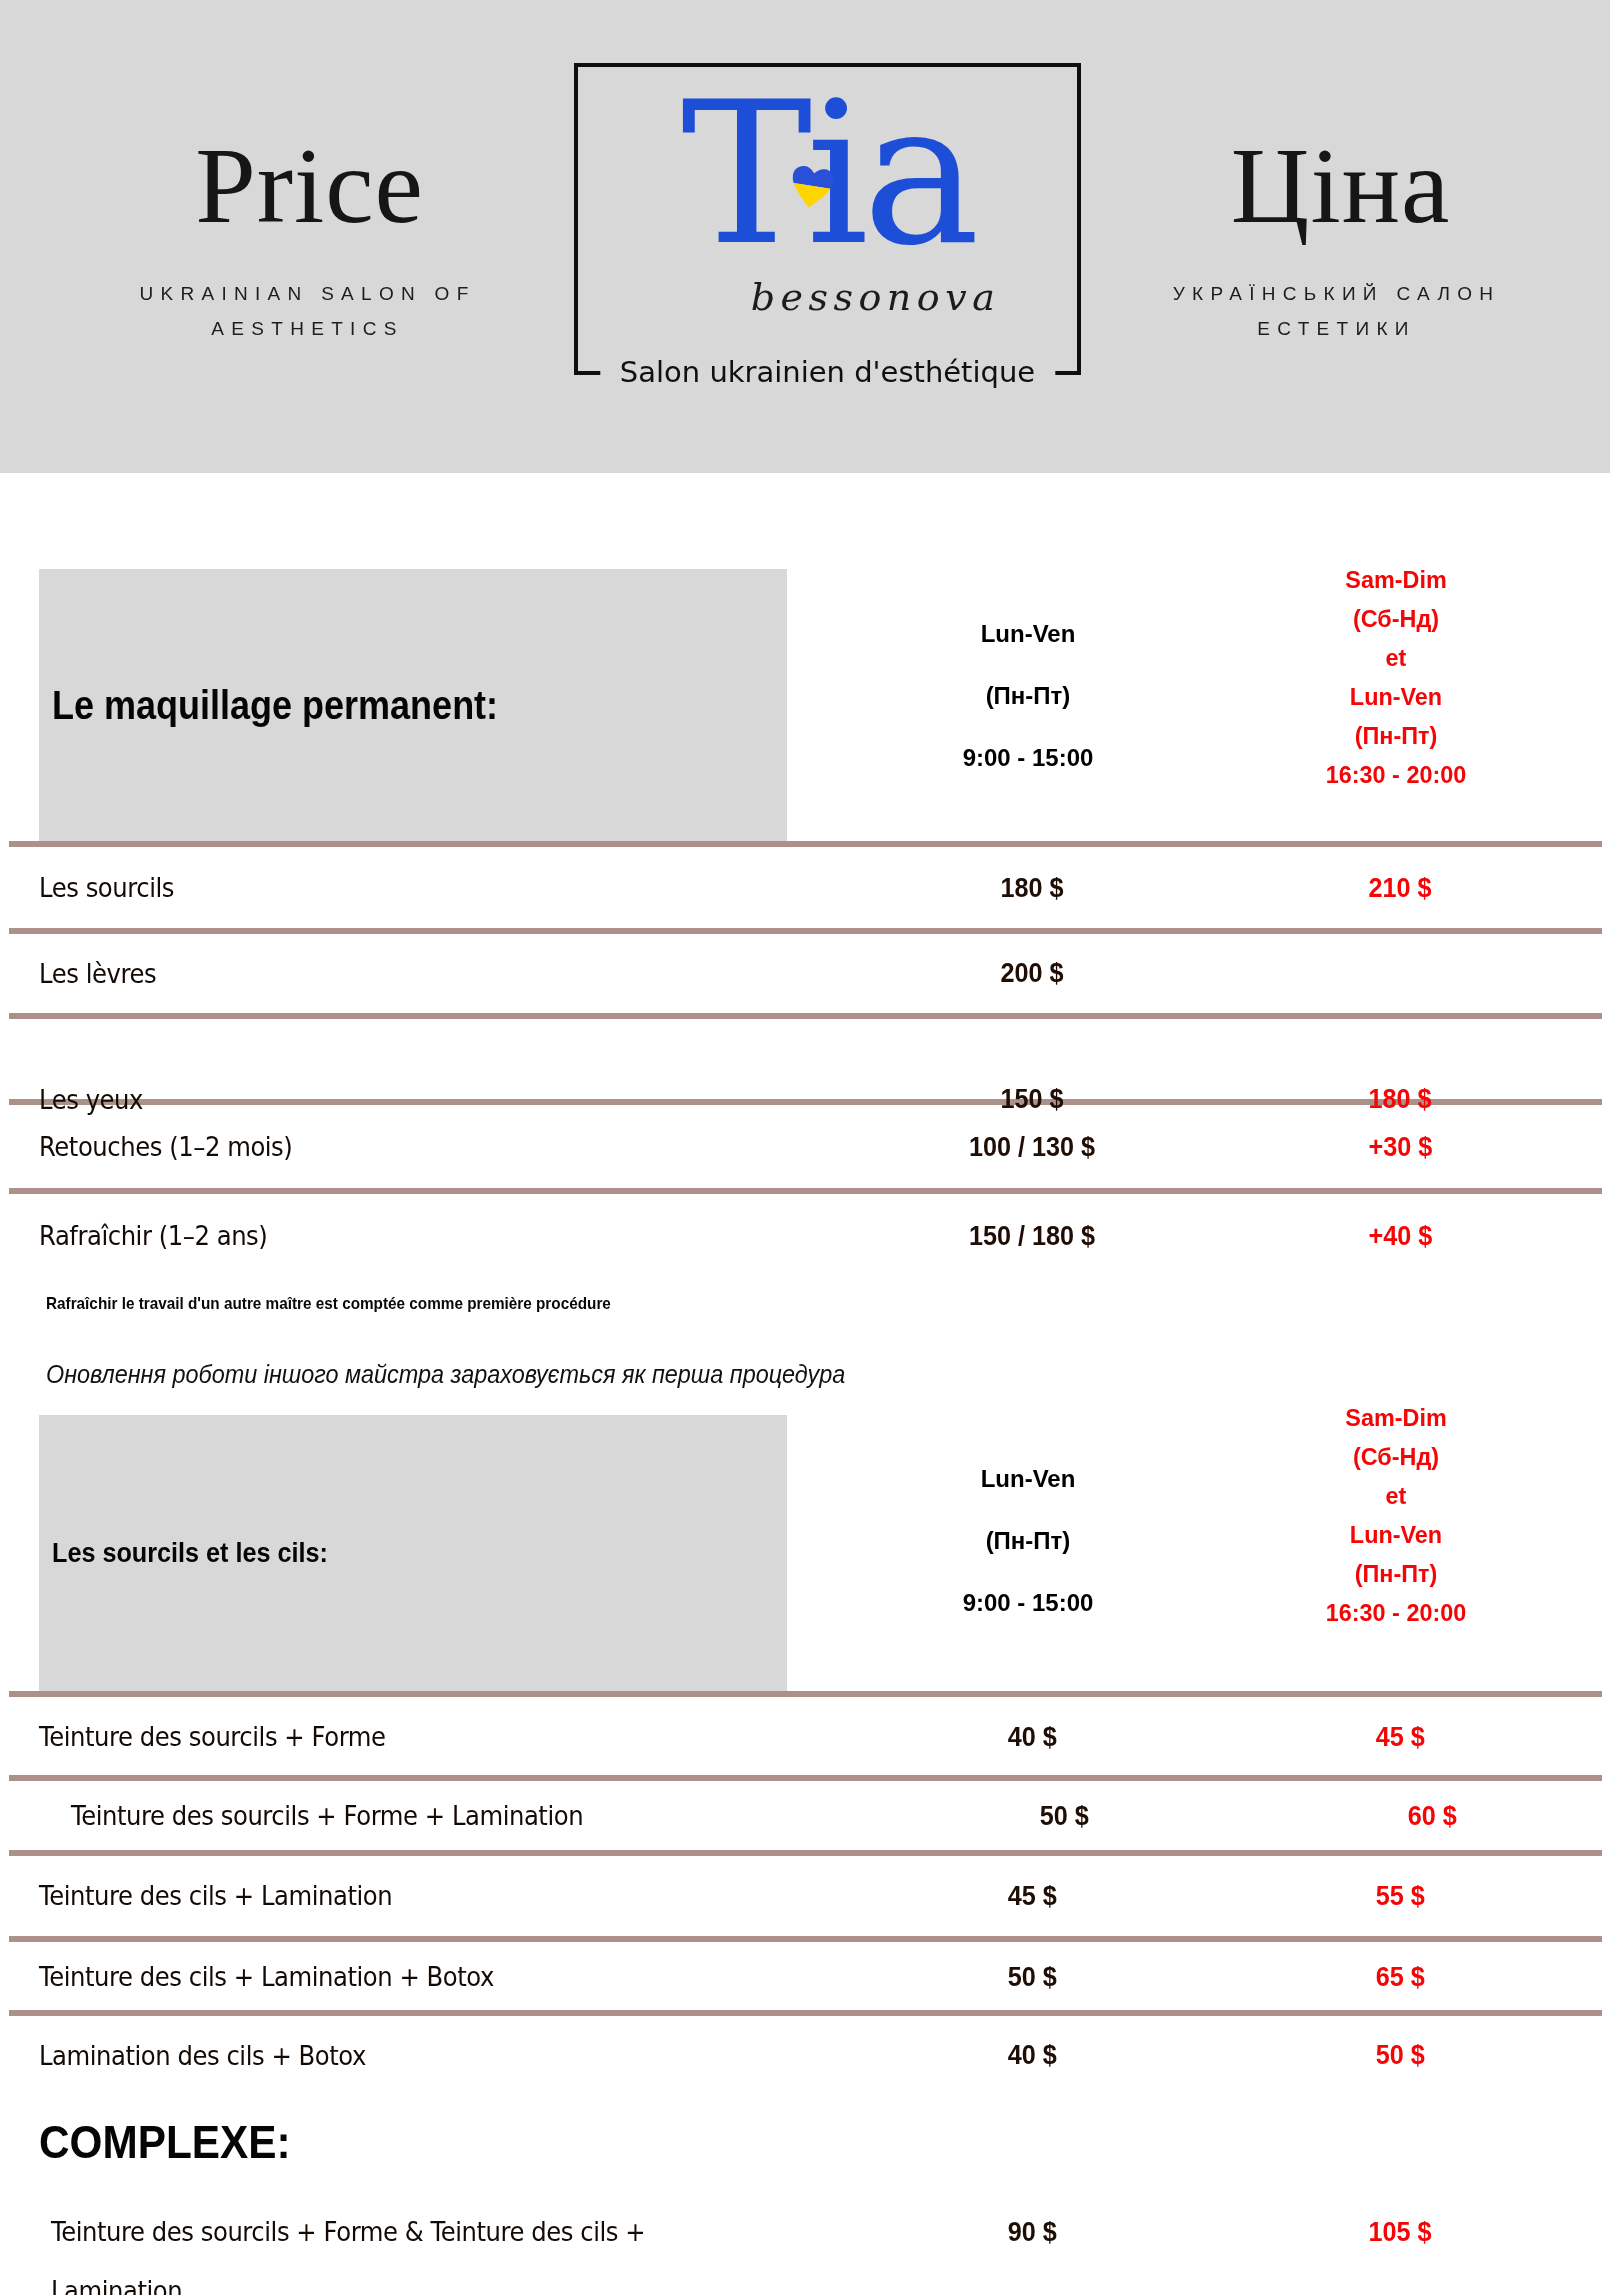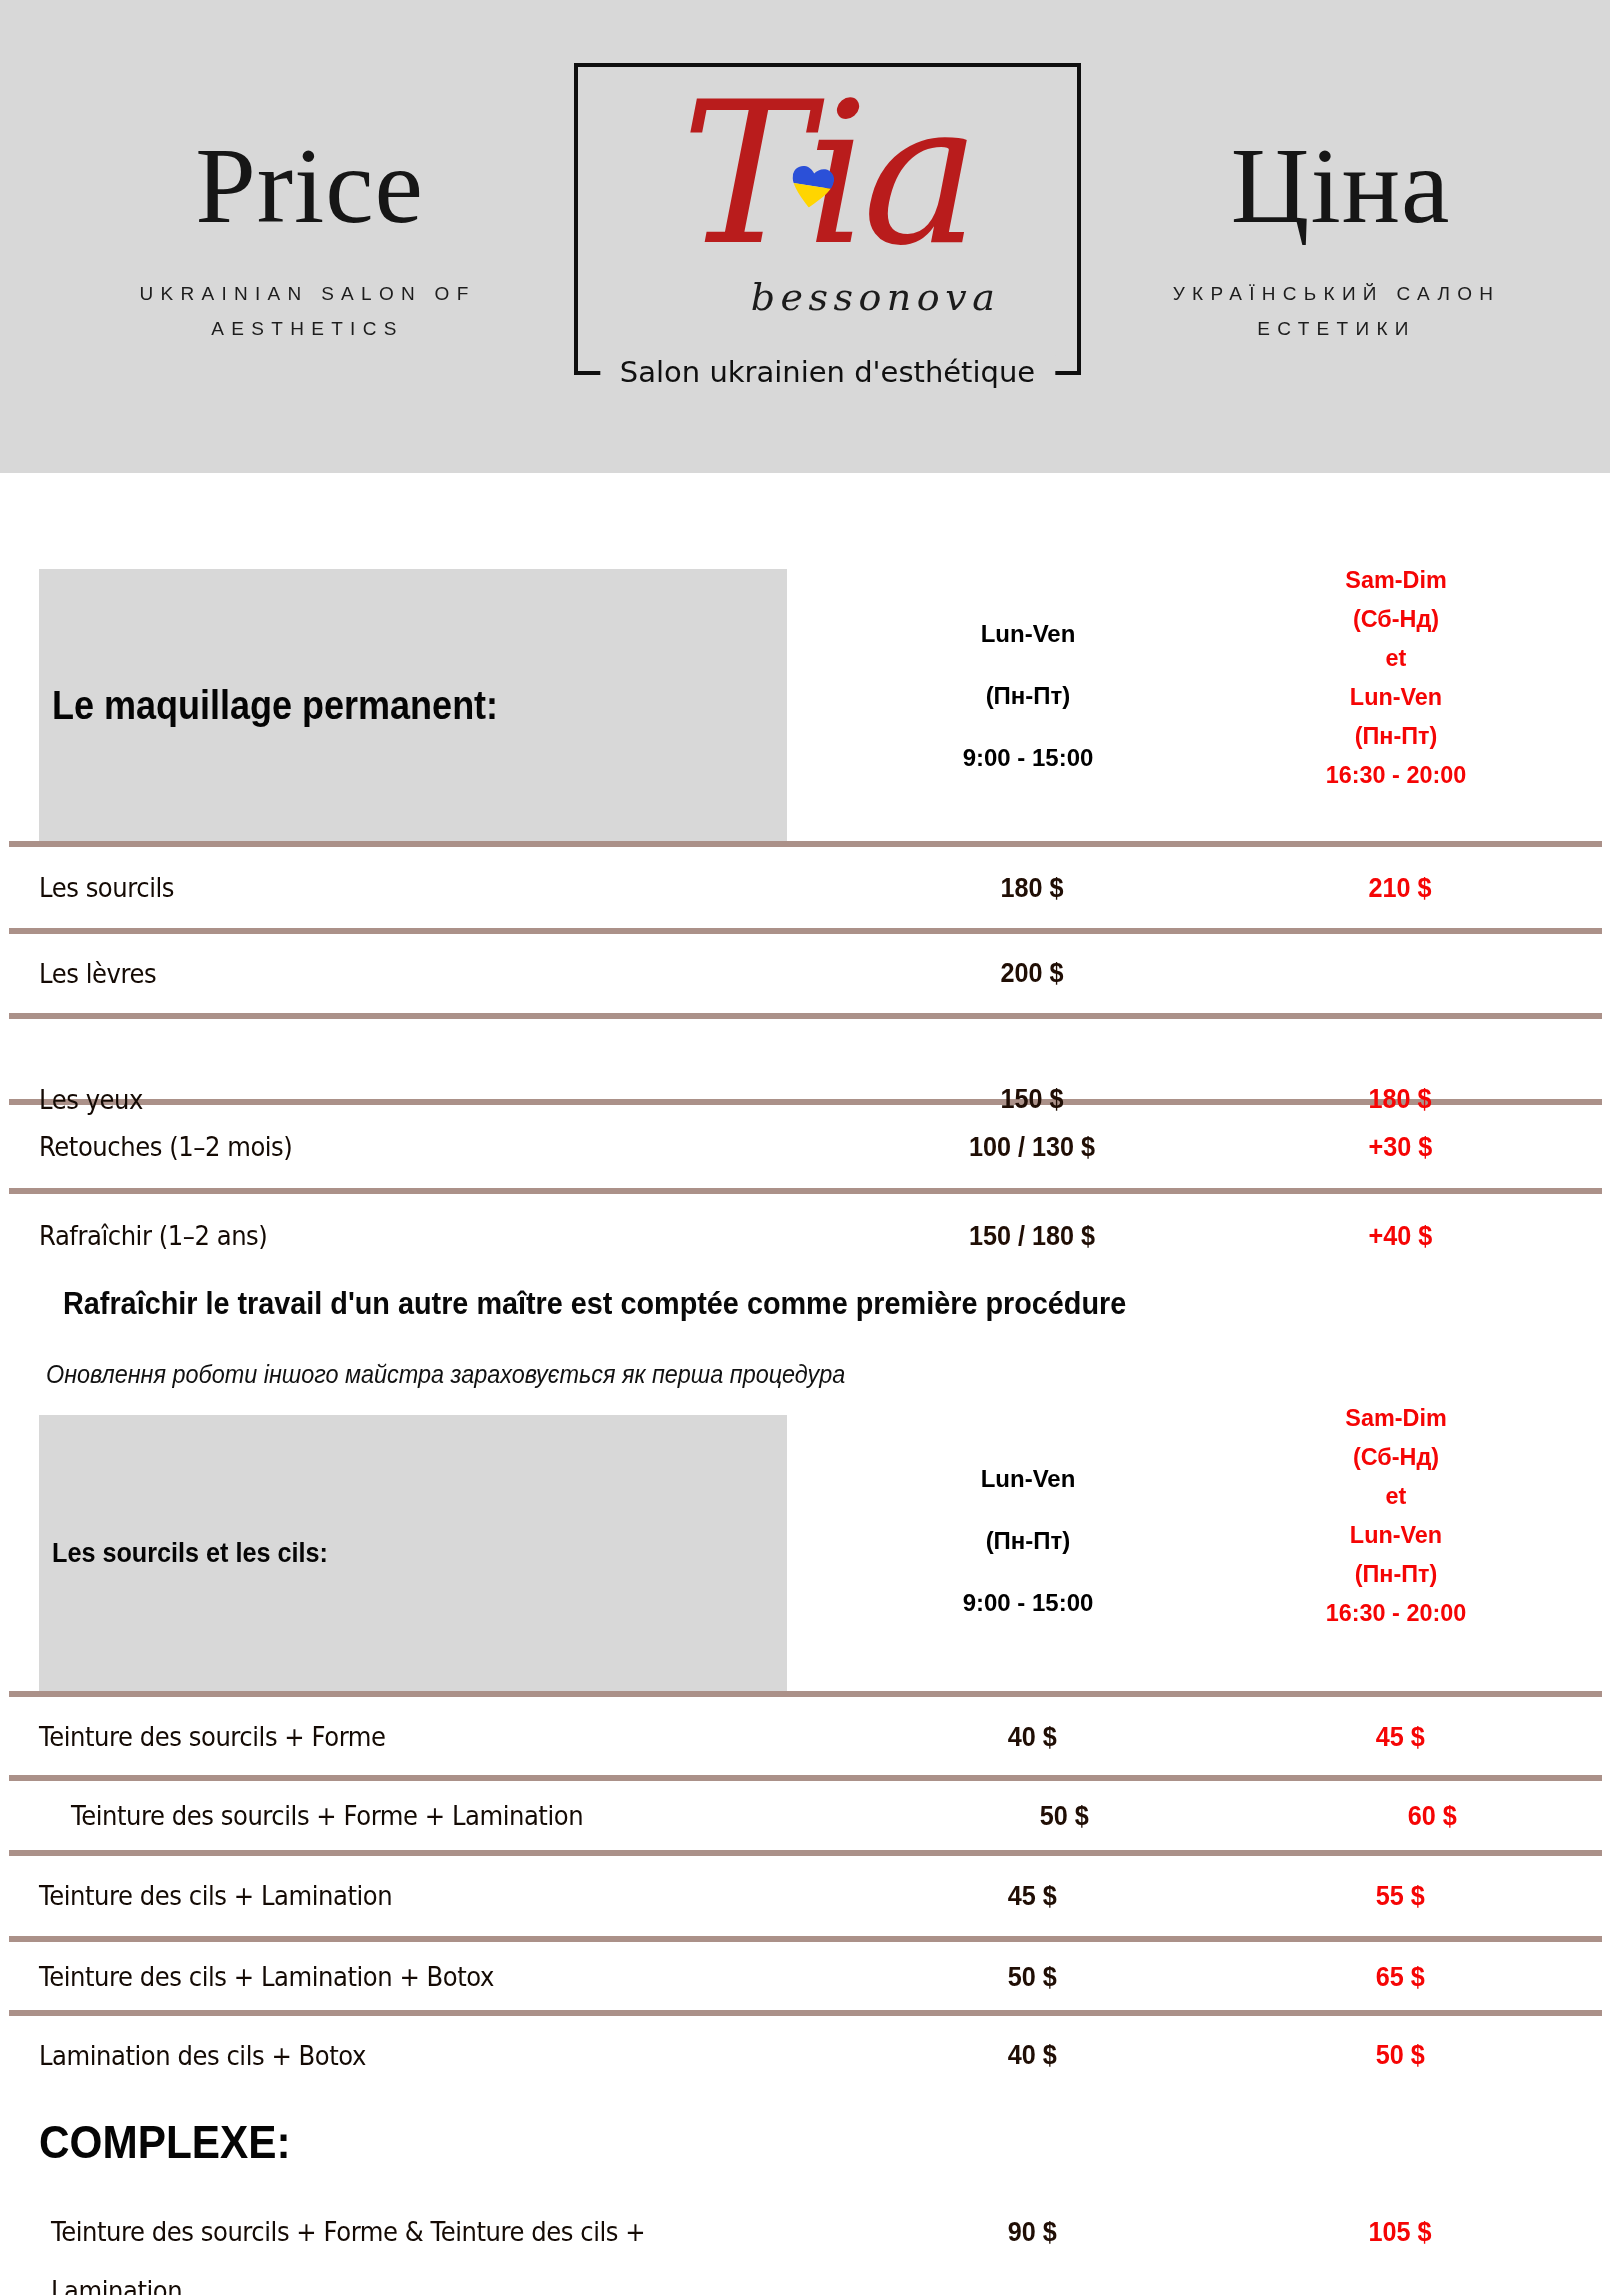--- a/index.html
+++ b/index.html
@@ -22,22 +22,22 @@
   .hdr-sub{
     position:absolute;width:413px;text-align:center;
     font-size:19px;letter-spacing:7.3px;color:#1d1d1d;line-height:35px;font-weight:400;
   }
   .logo-box{
     position:absolute;left:574px;top:63px;width:507px;height:312px;
     border:4.1px solid #0f0f0f;box-sizing:border-box;
   }
   .logo-tia{
     position:absolute;left:103px;top:8.3px;
-    font-family:"DejaVu Serif", serif;font-style:italic;font-weight:400;
-    font-size:197px;line-height:1;color:#b91c1c;letter-spacing:-6.4px;
+    font-family:"DejaVu Serif", serif;font-weight:400;
+    font-size:197px;line-height:1;color:#1d4ed8;letter-spacing:-6.4px;
   }
   .logo-heart{position:absolute;left:209px;top:96px;width:50px;height:48px;transform:rotate(9deg);}
   .logo-bess{
     position:absolute;left:0;top:208px;width:100%;box-sizing:border-box;padding-left:96px;
     text-align:center;font-family:"DejaVu Serif", serif;font-style:italic;
     font-size:38px;letter-spacing:5.5px;color:#1c1c1c;
   }
   .logo-tag{
     position:absolute;left:50%;bottom:0;transform:translate(-50%,54%);
     background:#d8d8d8;padding:0 20px;white-space:nowrap;
@@ -68,22 +68,22 @@
     font-family:"DejaVu Sans", sans-serif;font-size:27px;color:#140a04;letter-spacing:-0.5px;
   }
   .pw,.pe{
     position:absolute;top:0;height:100%;width:367px;
     display:flex;align-items:center;justify-content:center;
     font-weight:700;font-size:28px;color:#200e05;
   }
   .pw{left:849px;}
   .pe{left:1217px;color:#f50505;}
   
-  .note-b{position:absolute;left:63px;height:55px;display:flex;align-items:center;
-    font-weight:700;font-size:32px;color:#090909;}
+  .note-b{position:absolute;left:46px;height:55px;display:flex;align-items:center;
+    font-weight:700;font-size:17px;color:#090909;}
   .note-i{position:absolute;left:46px;height:55px;display:flex;align-items:center;
     font-style:italic;font-size:26px;color:#111;}
   .complexe-title{position:absolute;left:39px;top:2107px;height:69px;display:flex;align-items:center;
     font-weight:700;font-size:47px;color:#050505;}
   .cx-label{
     position:absolute;left:51px;top:2202px;width:808px;
     font-family:"DejaVu Sans", sans-serif;font-size:27px;line-height:59px;color:#140a04;letter-spacing:-0.5px;
   }
   .cx-pw{position:absolute;left:849px;top:2190px;height:83px;}
   .cx-pe{position:absolute;left:1217px;top:2190px;height:83px;}

